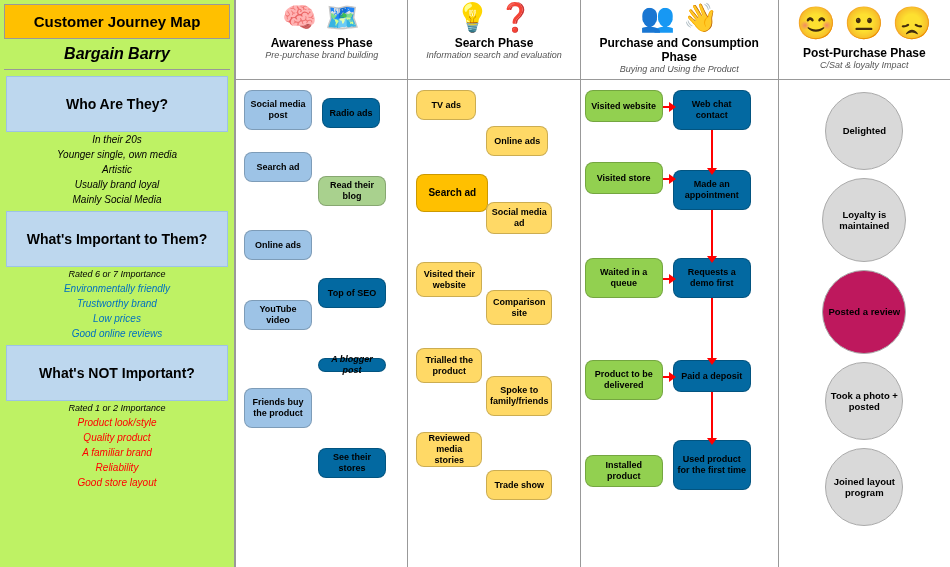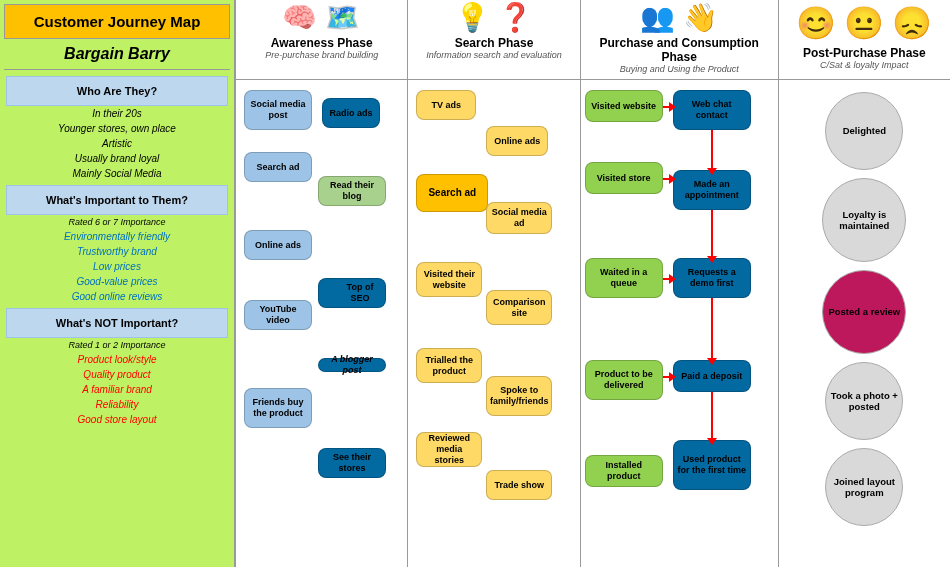--- a/index.html
+++ b/index.html
@@ -30,22 +30,22 @@
       font-size: 16px;
       font-style: italic;
       font-weight: bold;
       padding: 6px 4px;
       border-bottom: 1px solid #999;
     }
     .sidebar-section-header {
       background: #bdd7ee;
       text-align: center;
       font-weight: bold;
-      font-size: 11px;
-      padding: 8px;
+      font-size: 14px;
+      padding: 19px;
       margin-top: 4px;
       border: 1px solid #9dc3e6;
     }
     .sidebar-item {
       text-align: center;
       font-style: italic;
       font-size: 10px;
       padding: 2px 4px;
       color: #000;
     }
@@ -154,31 +154,30 @@
 <body>
 
 <div class="main-container">
 
   <div class="sidebar">
     <div class="sidebar-title">Customer Journey Map</div>
     <div class="sidebar-subtitle">Bargain Barry</div>
     <div style="flex:1; overflow:hidden; padding: 2px;">
       <div class="sidebar-section-header">Who Are They?</div>
       <div class="sidebar-item">In their 20s</div>
-      <div class="sidebar-item">Younger stores, own place</div>
+      <div class="sidebar-item">Younger single, own media</div>
       <div class="sidebar-item">Artistic</div>
       <div class="sidebar-item">Usually brand loyal</div>
       <div class="sidebar-item">Mainly Social Media</div>
 
       <div class="sidebar-section-header">What's Important to Them?</div>
       <div class="sidebar-item" style="font-size:9px;">Rated 6 or 7 Importance</div>
       <div class="sidebar-item sidebar-item-blue">Environmentally friendly</div>
       <div class="sidebar-item sidebar-item-blue">Trustworthy brand</div>
       <div class="sidebar-item sidebar-item-blue">Low prices</div>
-      <div class="sidebar-item sidebar-item-blue">Good-value prices</div>
       <div class="sidebar-item sidebar-item-blue">Good online reviews</div>
 
       <div class="sidebar-section-header">What's NOT Important?</div>
       <div class="sidebar-item" style="font-size:9px;">Rated 1 or 2 Importance</div>
       <div class="sidebar-item sidebar-item-red">Product look/style</div>
       <div class="sidebar-item sidebar-item-red">Quality product</div>
       <div class="sidebar-item sidebar-item-red">A familiar brand</div>
       <div class="sidebar-item sidebar-item-red">Reliability</div>
       <div class="sidebar-item sidebar-item-red">Good store layout</div>
     </div>
@@ -200,21 +199,21 @@
         <div class="node node-blue" style="left:8px;top:10px;width:68px;height:40px;font-size:9px;">Social media post</div>
 
         <div class="node node-orange" style="left:86px;top:18px;width:58px;height:30px;font-size:9px;">Radio ads</div>
 
         <div class="node node-blue" style="left:8px;top:72px;width:68px;height:30px;font-size:9px;">Search ad</div>
 
         <div class="node node-teal" style="left:82px;top:96px;width:68px;height:30px;font-size:9px;">Read their blog</div>
 
         <div class="node node-blue" style="left:8px;top:150px;width:68px;height:30px;font-size:9px;">Online ads</div>
 
-        <div class="node node-orange" style="left:82px;top:198px;width:68px;height:30px;font-size:9px;padding-left:19px;">Top of SEO</div>
+        <div class="node node-orange" style="left:82px;top:198px;width:68px;height:30px;font-size:9px;">Top of SEO</div>
 
         <div class="node node-blue" style="left:8px;top:220px;width:68px;height:30px;font-size:9px;">YouTube video</div>
 
         <div class="node node-orange" style="left:82px;top:278px;width:68px;height:14px;font-size:9px;font-style:italic;">A blogger post</div>
 
         <div class="node node-blue" style="left:8px;top:308px;width:68px;height:40px;font-size:9px;">Friends buy the product</div>
 
         <div class="node node-orange" style="left:82px;top:368px;width:68px;height:30px;font-size:9px;">See their stores</div>
       </div>
     </div>
@@ -241,21 +240,21 @@
         <div class="node node-yellow" style="left:8px;top:182px;width:66px;height:35px;font-size:9px;">Visited their website</div>
 
         <div class="node node-yellow" style="left:78px;top:210px;width:66px;height:35px;font-size:9px;">Comparison site</div>
 
         <div class="node node-yellow" style="left:8px;top:268px;width:66px;height:35px;font-size:9px;">Trialled the product</div>
 
         <div class="node node-yellow" style="left:78px;top:296px;width:66px;height:40px;font-size:9px;">Spoke to family/friends</div>
 
         <div class="node node-yellow" style="left:8px;top:352px;width:66px;height:35px;font-size:9px;">Reviewed media stories</div>
 
-        <div class="node node-yellow" style="left:78px;top:390px;width:66px;height:30px;font-size:9px;border-radius:7px;">Trade show</div>
+        <div class="node node-yellow" style="left:78px;top:390px;width:66px;height:30px;font-size:9px;">Trade show</div>
       </div>
     </div>
 
     <div class="phase-col" style="flex: 1.15;">
       <div class="phase-header">
         <div class="phase-icon-row">
           <span class="phase-icon">👥</span>
           <span class="phase-icon">👋</span>
         </div>
         <div class="phase-title">Purchase and Consumption Phase</div>

